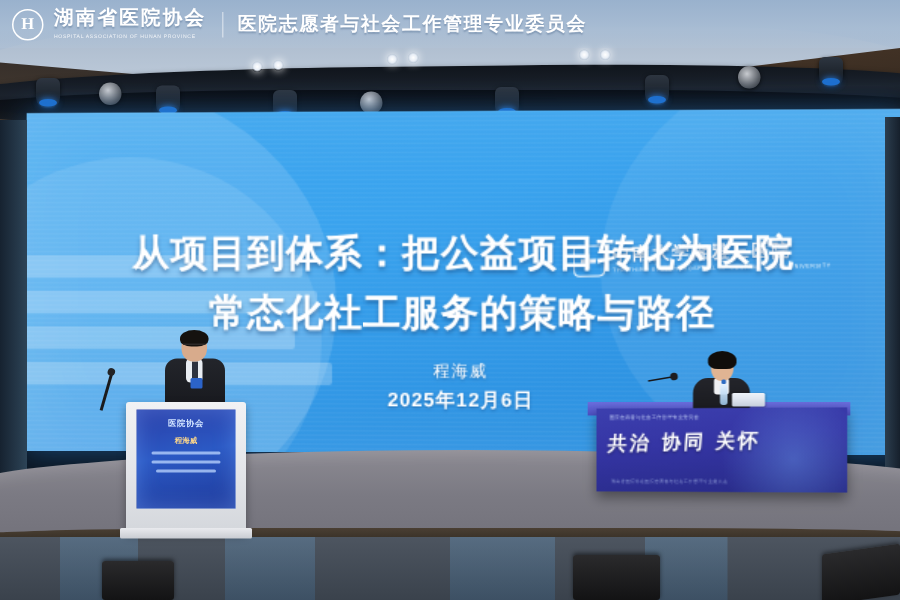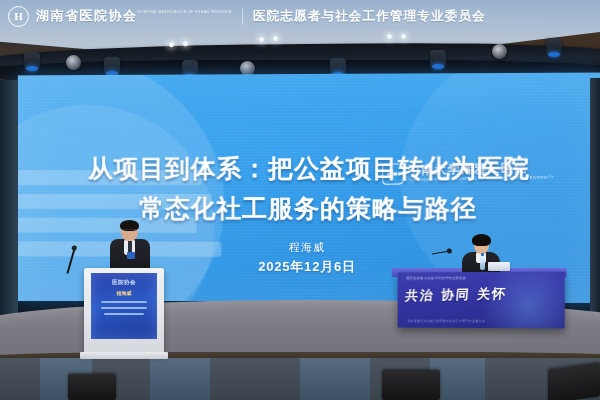--- a/index.html
+++ b/index.html
@@ -133,21 +133,21 @@
     background:linear-gradient(180deg,#24252b 0%,#17181c 100%);}
   .p2-shirt{position:absolute;left:14px;top:18px;width:10px;height:11px;background:#f0f1f4;border-radius:2px;}
 
   
   .header{position:absolute;left:0;top:0;width:600px;height:32px;
     background:linear-gradient(180deg,rgba(152,178,207,.80) 0%,rgba(168,190,214,.72) 60%,rgba(178,198,219,.30) 100%);
     display:flex;align-items:center;padding:0 8px;box-sizing:border-box;gap:7px;}
   .hlogo{width:19px;height:19px;border-radius:50%;border:1.4px solid #ffffff;position:relative;flex:none;
     display:flex;align-items:center;justify-content:center;}
   .hlogo span{color:#fff;font-size:11px;font-weight:bold;line-height:1;font-family:"Liberation Serif",serif;}
-  .hname{display:flex;flex-direction:row;justify-content:center;}
+  .hname{display:flex;flex-direction:column;justify-content:center;}
   .hname-cn{color:#ffffff;font-size:13px;font-weight:bold;letter-spacing:1.5px;line-height:1.1;
     font-family:"DejaVu Sans","Liberation Sans",sans-serif;text-shadow:0 1px 1px rgba(60,90,125,.35);}
   .hname-en{color:rgba(255,255,255,.85);font-size:3.4px;letter-spacing:.45px;line-height:1.2;margin-top:1px;}
   .hdiv{width:1px;height:17px;background:rgba(255,255,255,.45);margin:0 3px;flex:none;}
   .hsub{color:#ffffff;font-size:12.5px;font-weight:bold;letter-spacing:1.2px;
     font-family:"DejaVu Sans","Liberation Sans",sans-serif;text-shadow:0 1px 1px rgba(60,90,125,.35);}
 </style>
 </head>
 <body>
 

